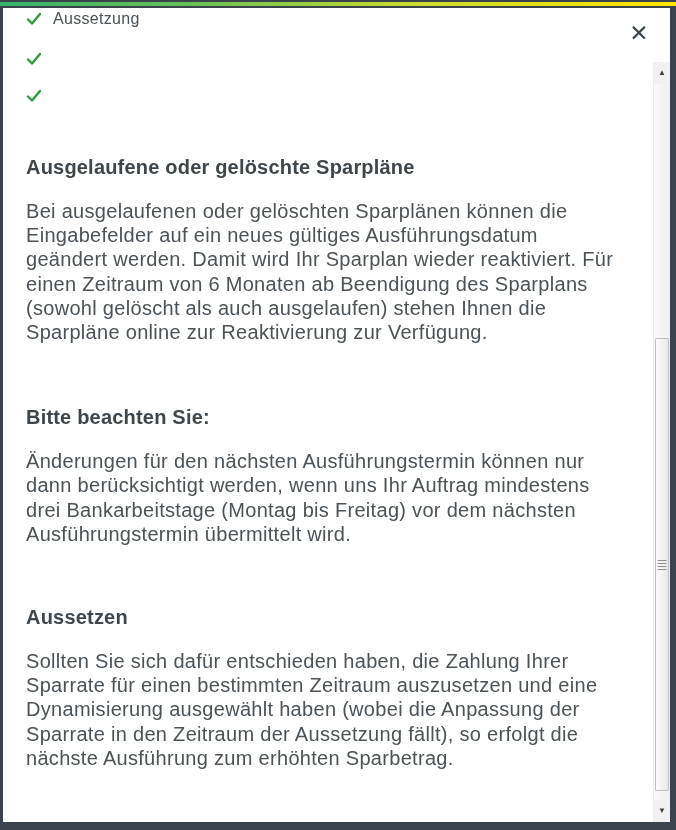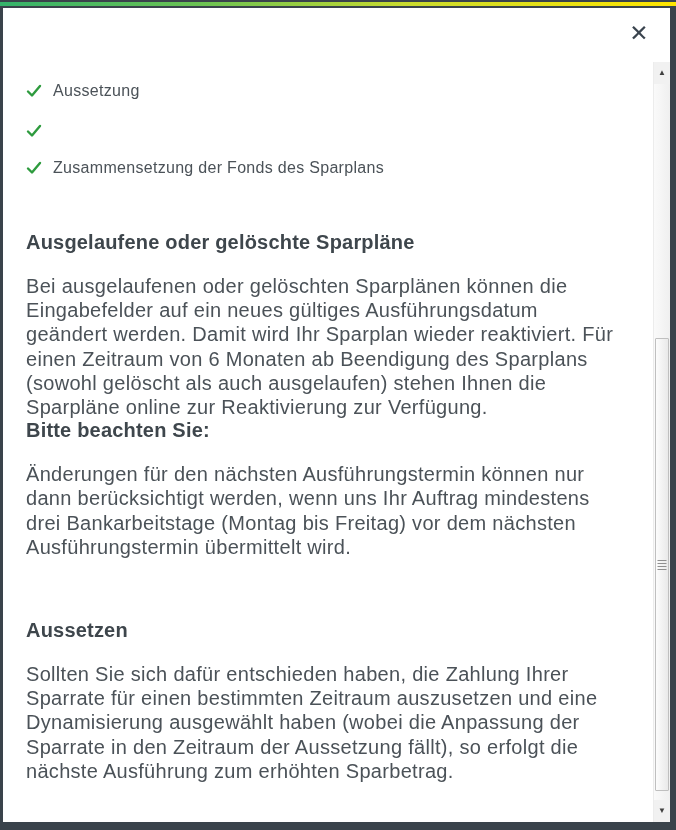--- a/index.html
+++ b/index.html
@@ -45,21 +45,20 @@
     text-align: center;
     font-weight: 400;
     padding: 0;
   }
 
   
   .content {
     position: absolute;
     left: 23px; top: 0;
     width: 594px;
-    padding-top: 72px;
     color: #4b5258;
   }
 
   ul.checklist { list-style: none; }
   ul.checklist li {
     display: flex;
     align-items: flex-start;
     gap: 11px;
     line-height: 22px;
     margin-bottom: 18px;
@@ -76,21 +75,21 @@
     letter-spacing: 0.2px;
   }
   .section p {
     margin-top: 20px;
     font-size: 20px;
     line-height: 24.2px;
     letter-spacing: 0.3px;
     color: #4b5258;
   }
   .section-1 { margin-top: 52px; }
-  .section-2 { }
+  .section-2 { margin-top: 62px; }
   .section-3 { margin-top: 60px; }
 
   
   .scrollbar {
     position: absolute;
     top: 54px; right: 0;
     width: 17px; height: 760px;
     background: linear-gradient(to right, #fafafa, #efefef);
     border-left: 1px solid #ececec;
   }
@@ -151,21 +150,20 @@
         </li>
         <li>
           <svg class="check-icon" width="16" height="16" viewBox="0 0 16 16">
             <path d="M2 8.5 L6 12.5 L14 3" fill="none" stroke="#2e9b3e" stroke-width="2.4" stroke-linecap="round" stroke-linejoin="round"></path>
           </svg>
         </li>
         <li>
           <svg class="check-icon" width="16" height="16" viewBox="0 0 16 16">
             <path d="M2 8.5 L6 12.5 L14 3" fill="none" stroke="#2e9b3e" stroke-width="2.4" stroke-linecap="round" stroke-linejoin="round"></path>
           </svg>
-          <span>Zusammensetzung der Fonds des Sparplans</span>
         </li>
       </ul>
 
       <div class="section section-1">
         <h3>Ausgelaufene oder gelöschte Sparpläne</h3>
         <p>Bei ausgelaufenen oder gelöschten Sparplänen können die Eingabefelder auf ein neues gültiges Ausführungsdatum geändert werden. Damit wird Ihr Sparplan wieder reaktiviert. Für einen Zeitraum von 6 Monaten ab Beendigung des Sparplans (sowohl gelöscht als auch ausgelaufen) stehen Ihnen die Sparpläne online zur Reaktivierung zur Verfügung.</p>
       </div>
 
       <div class="section section-2">
         <h3>Bitte beachten Sie:</h3>

